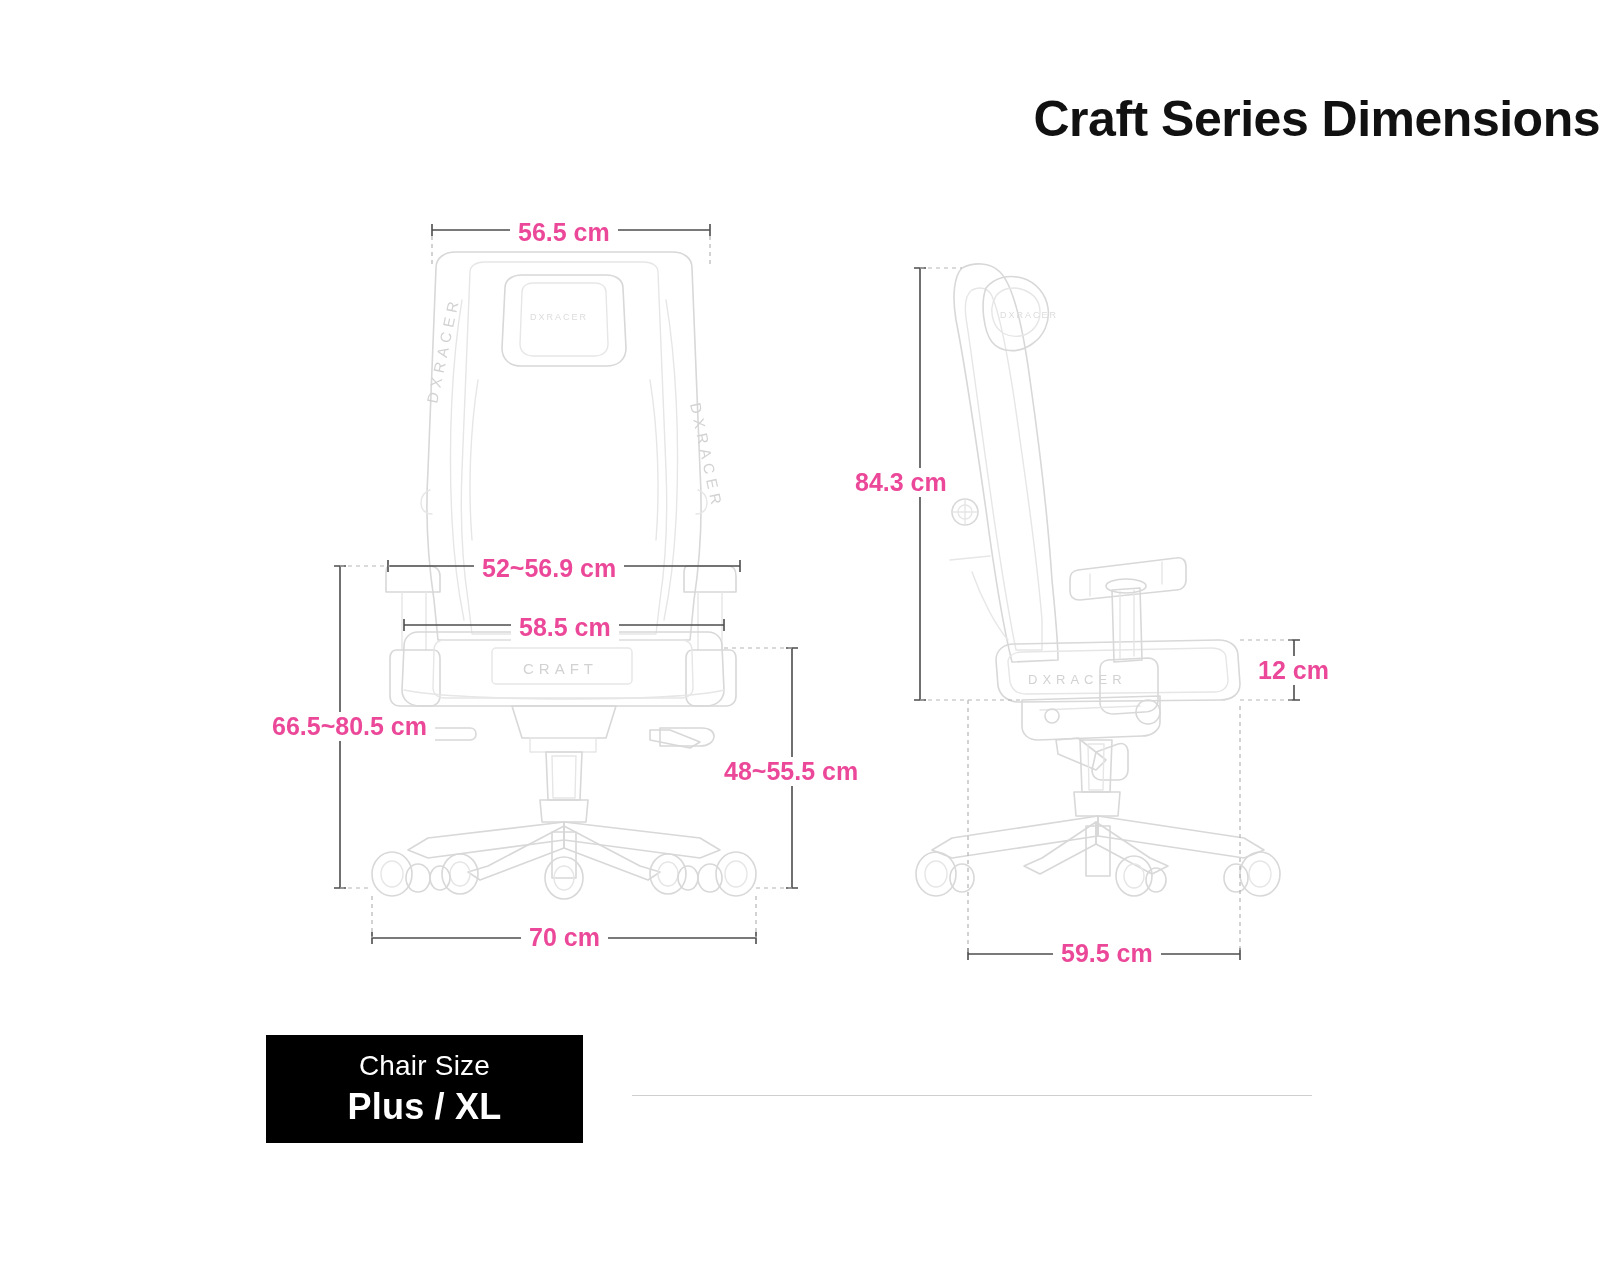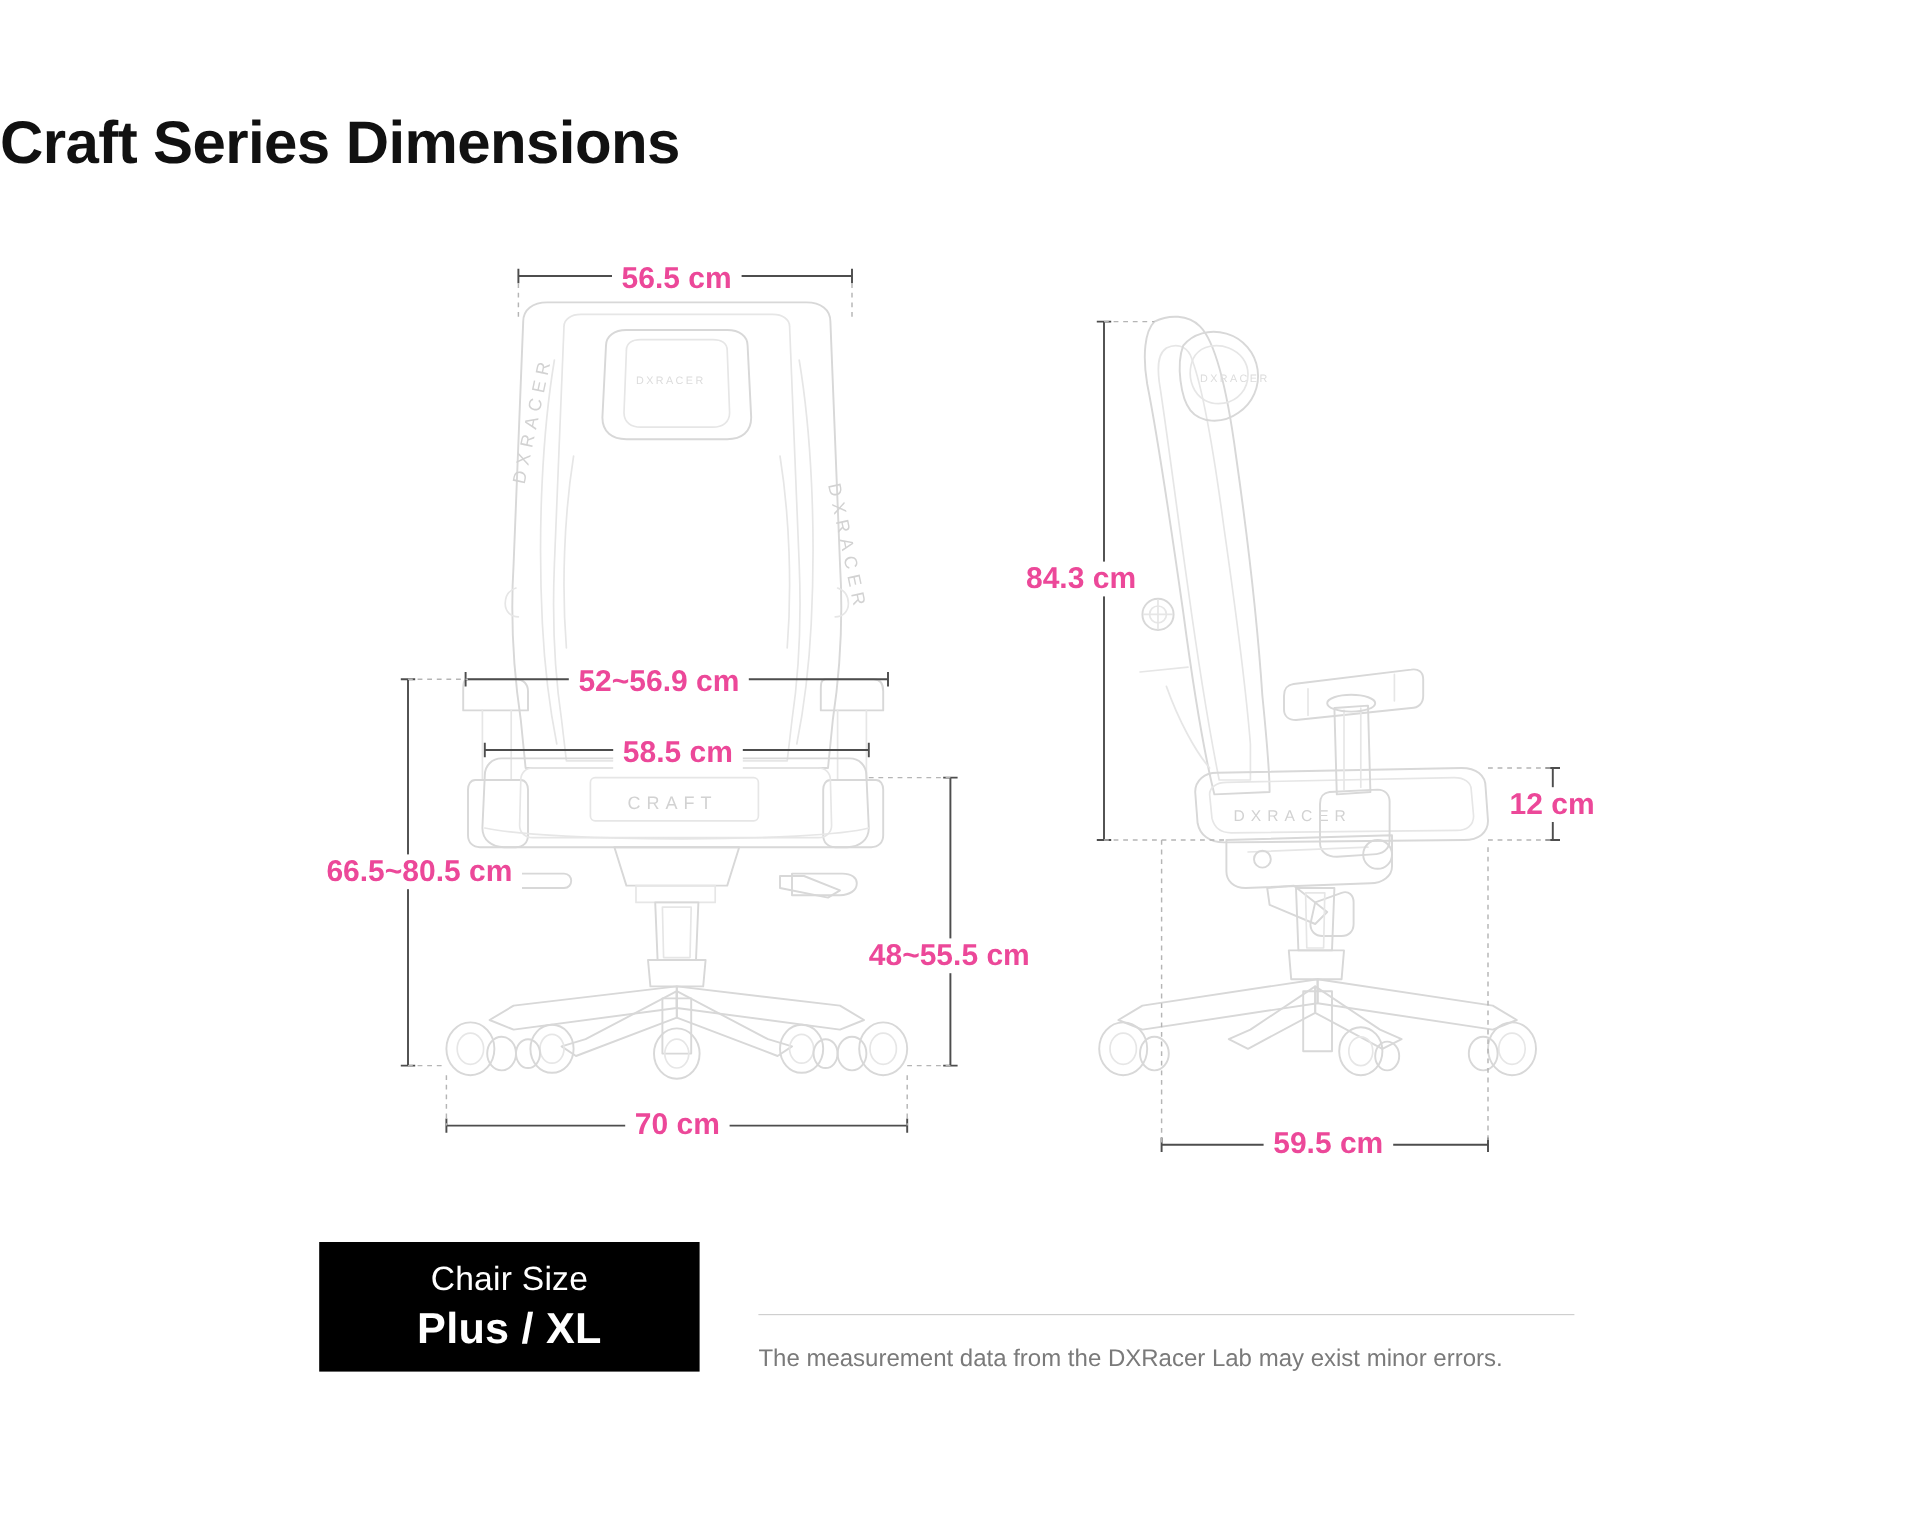--- a/index.html
+++ b/index.html
@@ -14,21 +14,21 @@
     font-family: "Liberation Sans", sans-serif;
     color: #1a1a1a;
     overflow: hidden;
   }
 
   #page-title {
     position: absolute;
     top: 90px;
     left: 0;
     width: 1600px;
-    text-align: left;
+    text-align: right;
     font-size: 50px;
     font-weight: bold;
     letter-spacing: -0.5px;
     color: #111111;
   }
 
   .diagram-area {
     position: absolute;
     top: 0; left: 0;
     width: 1600px;
@@ -298,28 +298,27 @@
     <path class="extline" d="M968,700 L968,954 M1240,706 L1240,954"></path>
   </g>
 
 </svg>
 </div>
 
 <div class="dim-label" style="left:510px; top:218px;">56.5 cm</div>
 <div class="dim-label" style="left:474px; top:554px;">52~56.9 cm</div>
 <div class="dim-label" style="left:511px; top:613px;">58.5 cm</div>
 <div class="dim-label" style="left:264px; top:712px;">66.5~80.5 cm</div>
-<div class="dim-label" style="left:716px; top:782px;">48~55.5 cm</div>
+<div class="dim-label" style="left:716px; top:757px;">48~55.5 cm</div>
 <div class="dim-label" style="left:521px; top:923px;">70 cm</div>
 
 <div class="dim-label" style="left:847px; top:468px;">84.3 cm</div>
 <div class="dim-label" style="left:1250px; top:656px;">12 cm</div>
 <div class="dim-label" style="left:1053px; top:939px;">59.5 cm</div>
 
 <div id="chair-size-badge">
   <div class="badge-caption">Chair Size</div>
   <div class="badge-value">Plus / XL</div>
 </div>
 
 <div id="disclaimer">
   <div class="rule"></div>
-  <div class="line">The measurement data from the DXRacer Lab may exist minor errors.</div>
 </div>
 
 </body></html>

